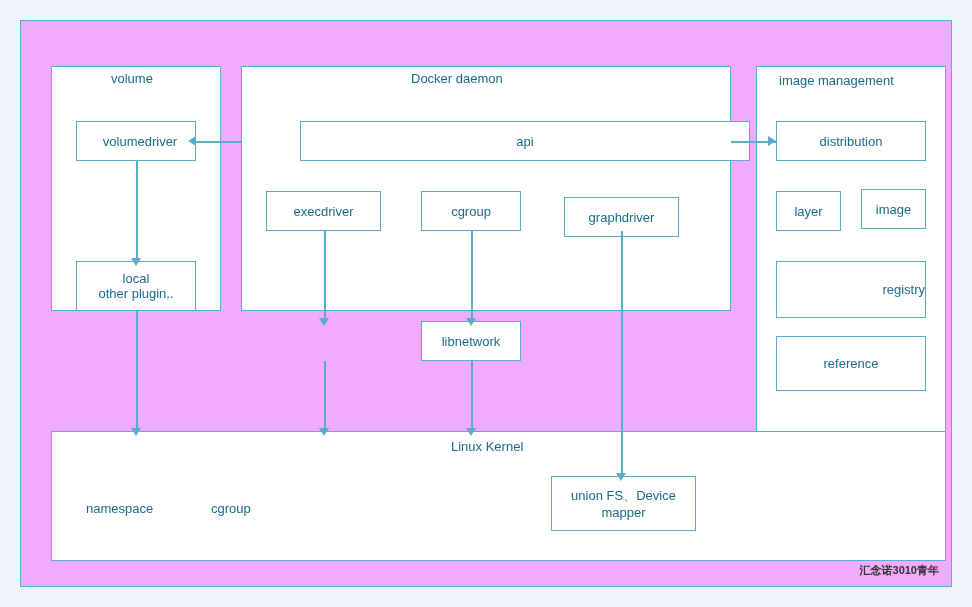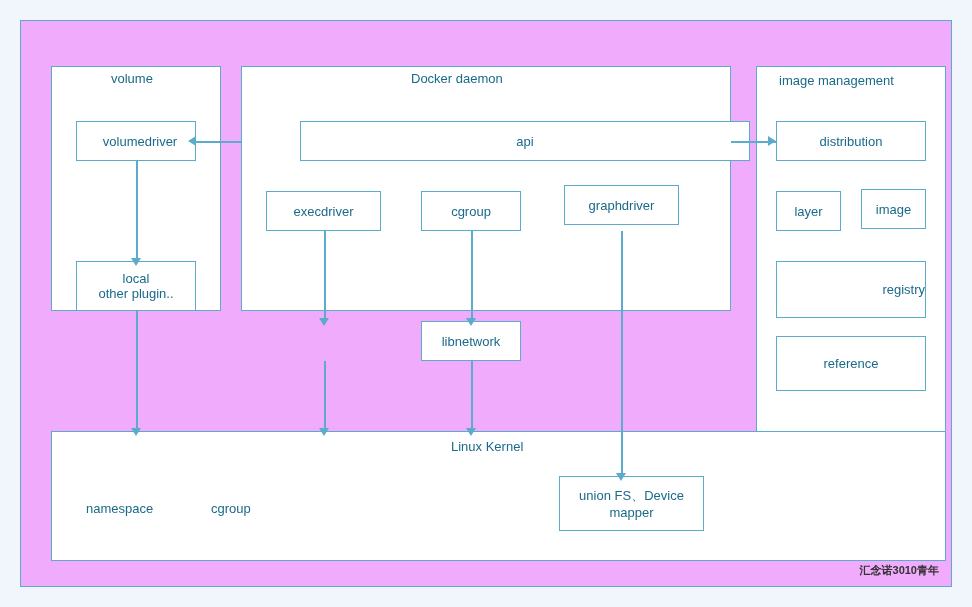--- a/index.html
+++ b/index.html
@@ -107,21 +107,21 @@
   </div>
 
   <div class="box" style="left:245px; top:170px; width:115px; height:40px;">
     <span>execdriver</span>
   </div>
 
   <div class="box" style="left:400px; top:170px; width:100px; height:40px;">
     <span>cgroup</span>
   </div>
 
-  <div class="box" style="left:543px; top:164px; width:115px; height:40px;">
+  <div class="box" style="left:543px; top:176px; width:115px; height:40px;">
     <span>graphdriver</span>
   </div>
 
 
   <div class="box" style="left:400px; top:300px; width:100px; height:40px;">
     <span>libnetwork</span>
   </div>
 
   <div class="box" style="left:735px; top:45px; width:190px; height:380px;">
   </div>
@@ -148,21 +148,21 @@
   </div>
 
   <div class="box" style="left:30px; top:410px; width:895px; height:130px;">
   </div>
   <div class="box-label" style="left:430px; top:418px;">Linux Kernel</div>
 
   <div class="box-label" style="left:65px; top:480px;">namespace</div>
 
   <div class="box-label" style="left:190px; top:480px;">cgroup</div>
 
-  <div class="box" style="left:530px; top:455px; width:145px; height:55px;margin-left:8px;">
+  <div class="box" style="left:530px; top:455px; width:145px; height:55px;">
     <span style="white-space:pre-line;">union FS、Device
 mapper</span>
   </div>
 
   <div class="arrow arrow-h" style="left:175px; top:120px; width:45px;"></div>
   <div class="arrowhead arrowhead-left" style="left:167px; top:115px;"></div>
 
   <div class="arrow arrow-h" style="left:710px; top:120px; width:45px;"></div>
   <div class="arrowhead arrowhead-right" style="left:747px; top:115px;"></div>
 

